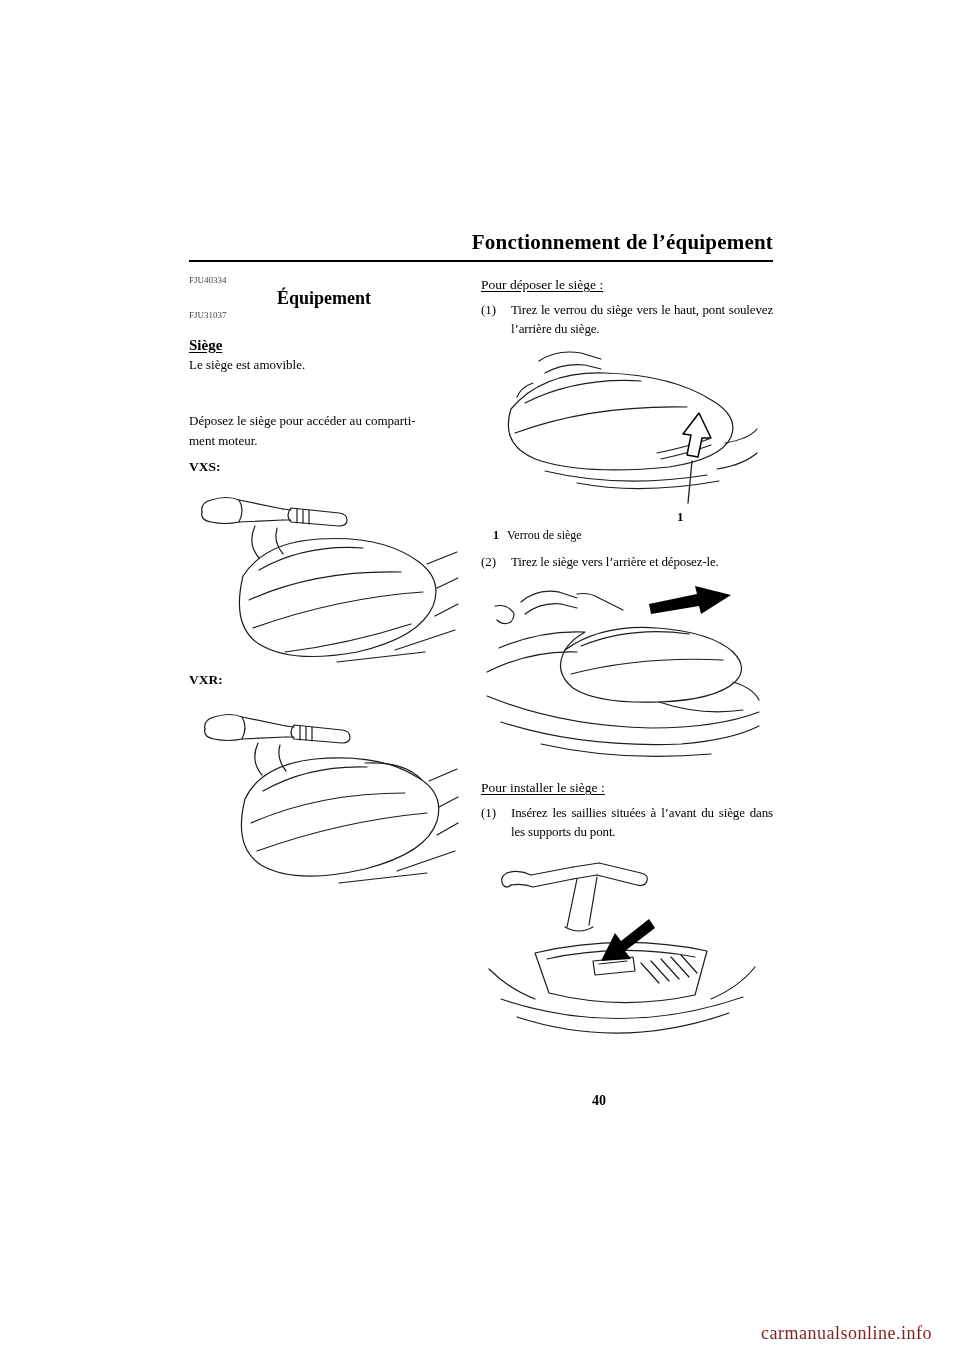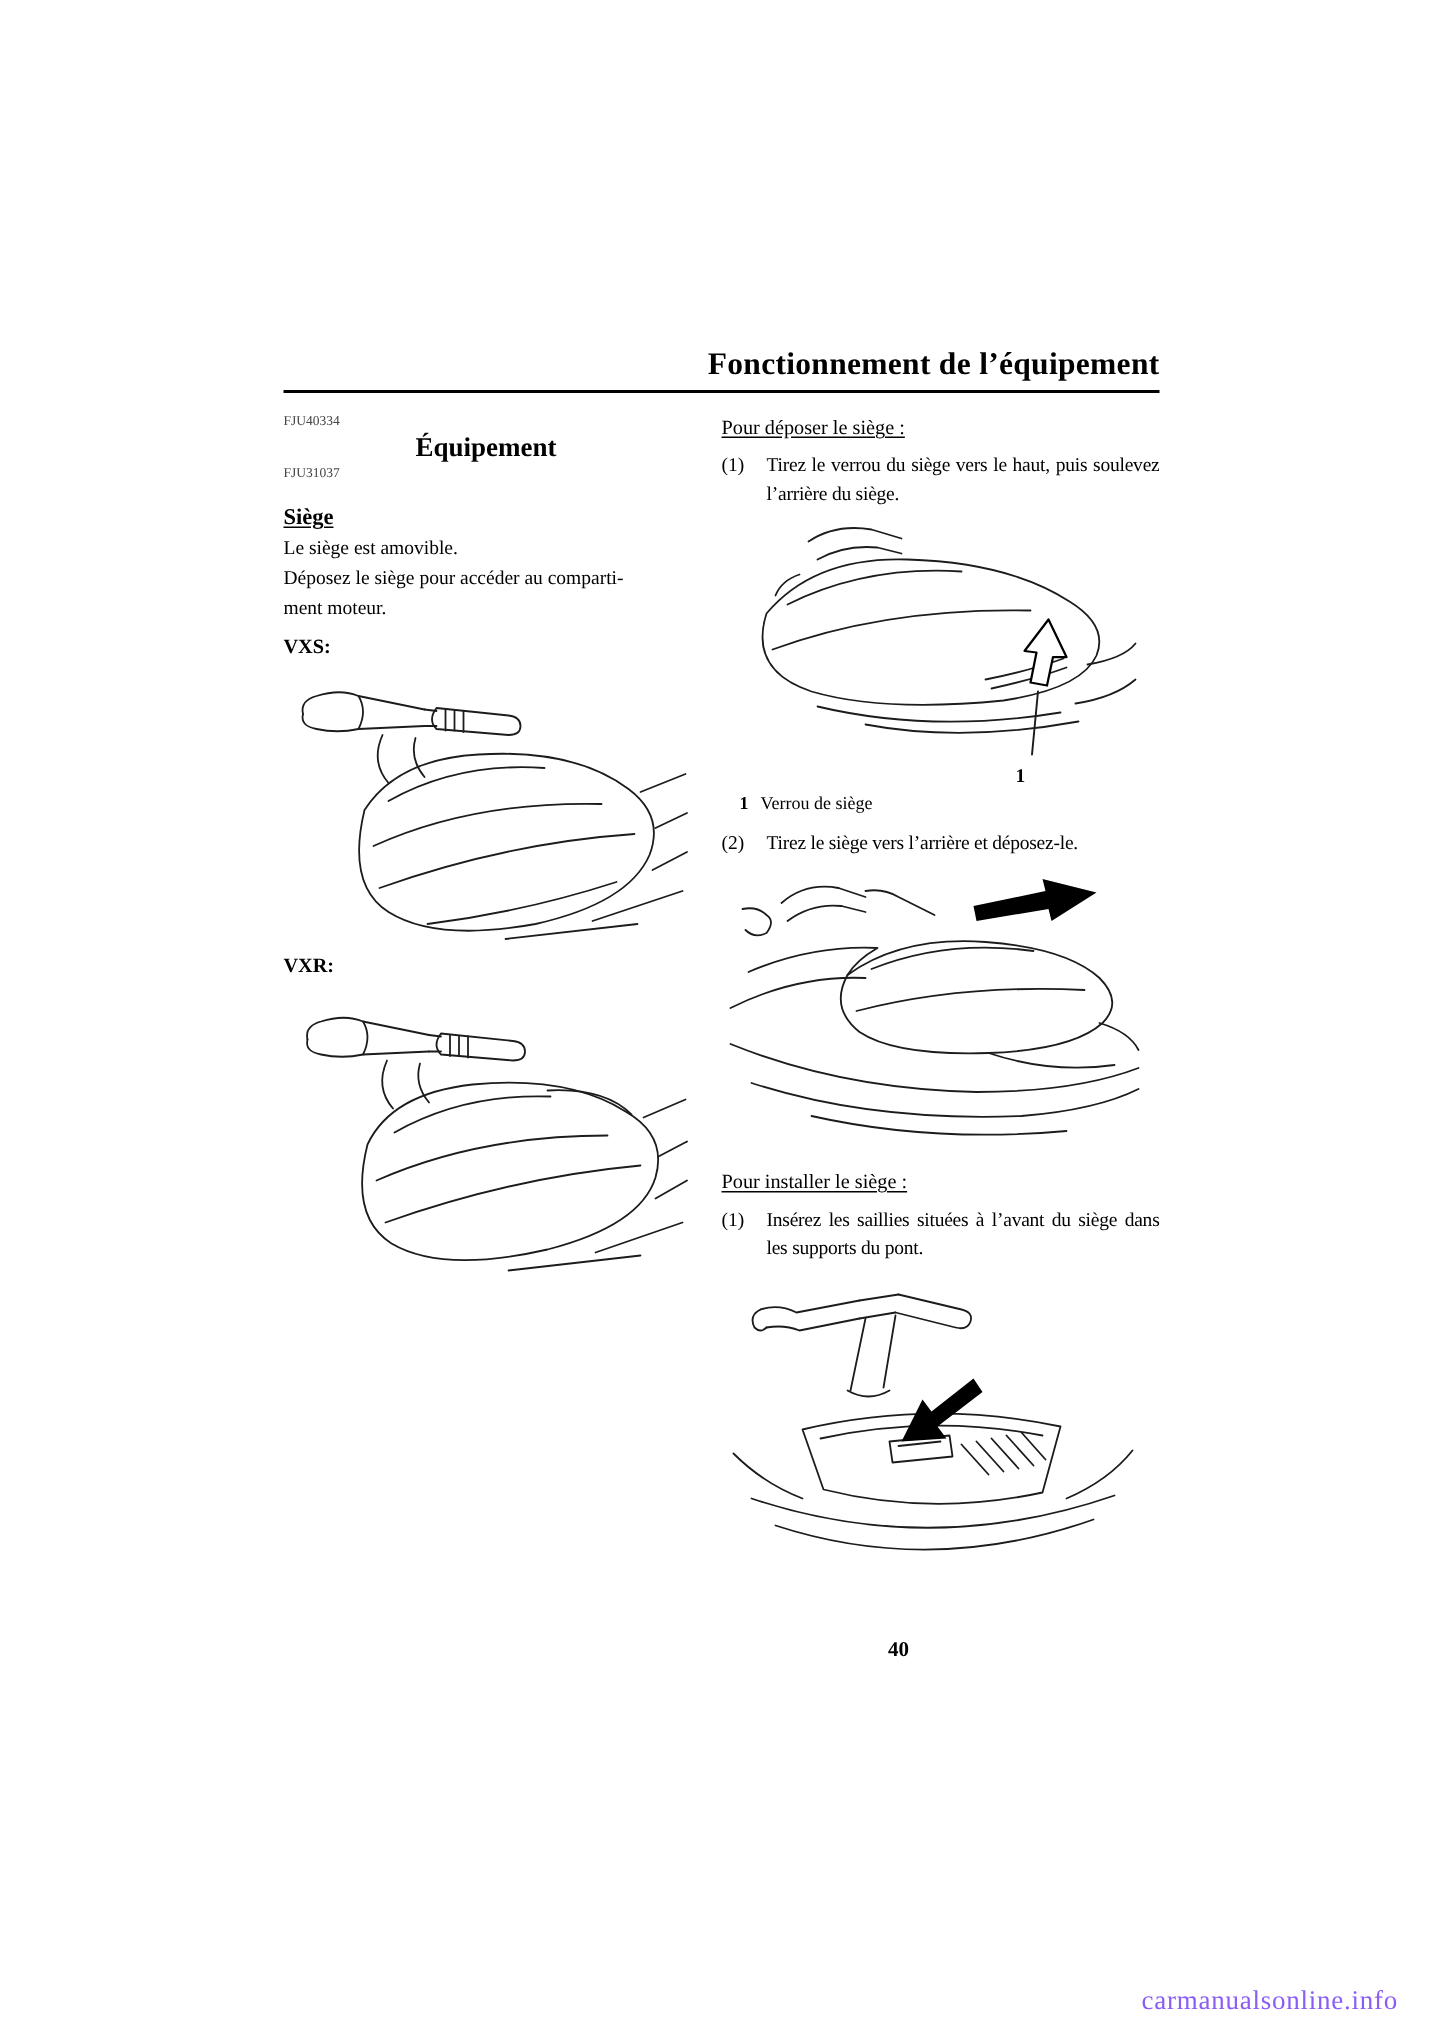--- a/index.html
+++ b/index.html
@@ -30,21 +30,21 @@
   .section-title {
     font-size:18px; font-weight:bold; text-align:center;
     line-height:22px; margin:1px 0 1px 0;
   }
   .subsection-title {
     font-size:15px; font-weight:bold; margin-top:15px; line-height:19px;
   }
   .underlined { text-decoration:underline; text-underline-offset:2px; }
 
   p.body-text { font-size:13px; line-height:20px; }
-  .preline { white-space:pre-line; }
+  .preline { white-space:pre-line;margin-top:36px; }
   .model-label { font-size:13.5px; font-weight:bold; line-height:20px; margin-top:6px; }
 
   .col-heading { font-size:13.5px; line-height:20px; }
 
   .step { display:flex; margin-top:5px; }
   .step-num { flex:none; width:30px; font-size:13px; line-height:19px; }
   .step-text { flex:1; font-size:13px; line-height:19px; text-align:justify; letter-spacing:-0.15px; }
 
   .figure { position:relative; margin-top:5px; }
   .figure svg { display:block; }
@@ -56,21 +56,21 @@
   .fig-caption .cap-num { font-weight:bold; margin-right:8px; }
 
   .install-heading { margin-top:14px; }
 
   .page-number {
     position:absolute; left:592px; top:1093px;
     font-size:14px; font-weight:bold;
   }
   .watermark {
     position:absolute; right:28px; bottom:14px;
-    font-size:18px; color:#8b5cf6; letter-spacing:0.5px;
+    font-size:18px; color:#7f1d1d; letter-spacing:0.5px;
   }
 </style>
 </head>
 <body>
 
 <div class="page">
   <div class="content">
 
     <div class="header-title">Fonctionnement de l’équipement</div>
     <div class="header-rule"></div>
@@ -137,21 +137,21 @@
             </g>
           </svg>
         </div>
       </div>
 
       <div class="col-right">
         <div class="col-heading"><span class="underlined">Pour déposer le siège :</span></div>
 
         <div class="step">
           <span class="step-num">(1)</span>
-          <span class="step-text">Tirez le verrou du siège vers le haut, puis soulevez l’arrière du siège.</span>
+          <span class="step-text">Tirez le verrou du siège vers le haut, pont soulevez l’arrière du siège.</span>
         </div>
 
         <div class="figure" style="height:182px;">
           <svg viewBox="0 0 282 166" width="282" height="166">
             <g fill="none" stroke="#1c1c1c" stroke-width="1.2" stroke-linecap="round" stroke-linejoin="round">
               <path d="M58 18 Q76 6 100 10 L120 16"></path>
               <path d="M64 30 Q82 20 104 22 L120 26"></path>
               <path d="M52 40 Q40 44 36 54"></path>
               <path d="M30 66 Q62 28 124 30 Q192 32 232 58 Q258 74 250 94 Q240 116 188 124 Q108 132 60 118 Q18 104 30 66 Z"></path>
               <path d="M44 60 Q96 34 160 38"></path>

